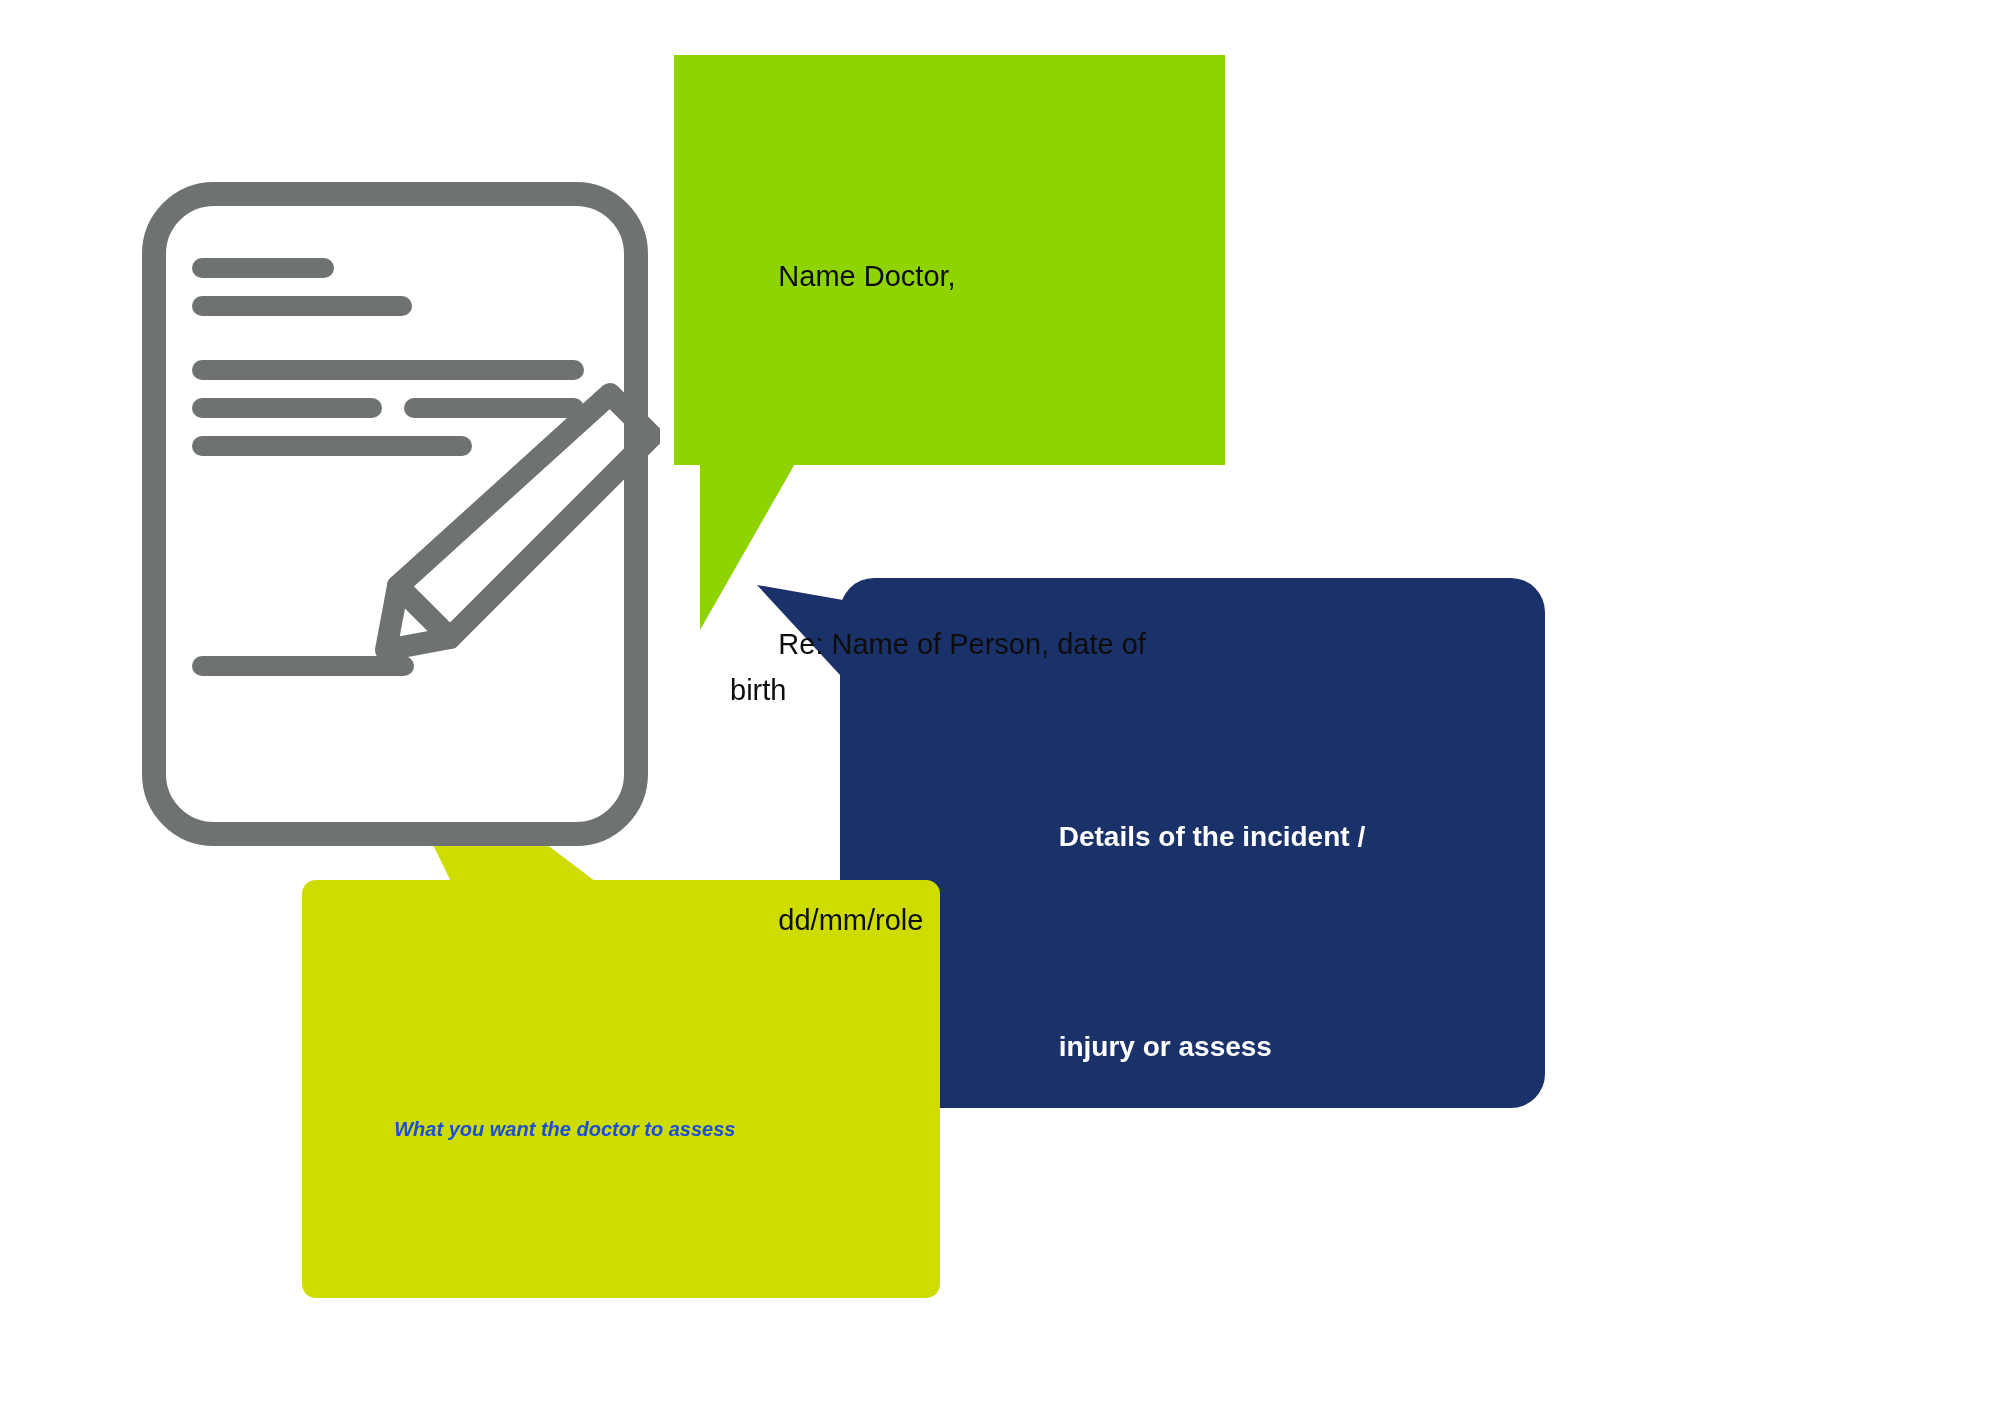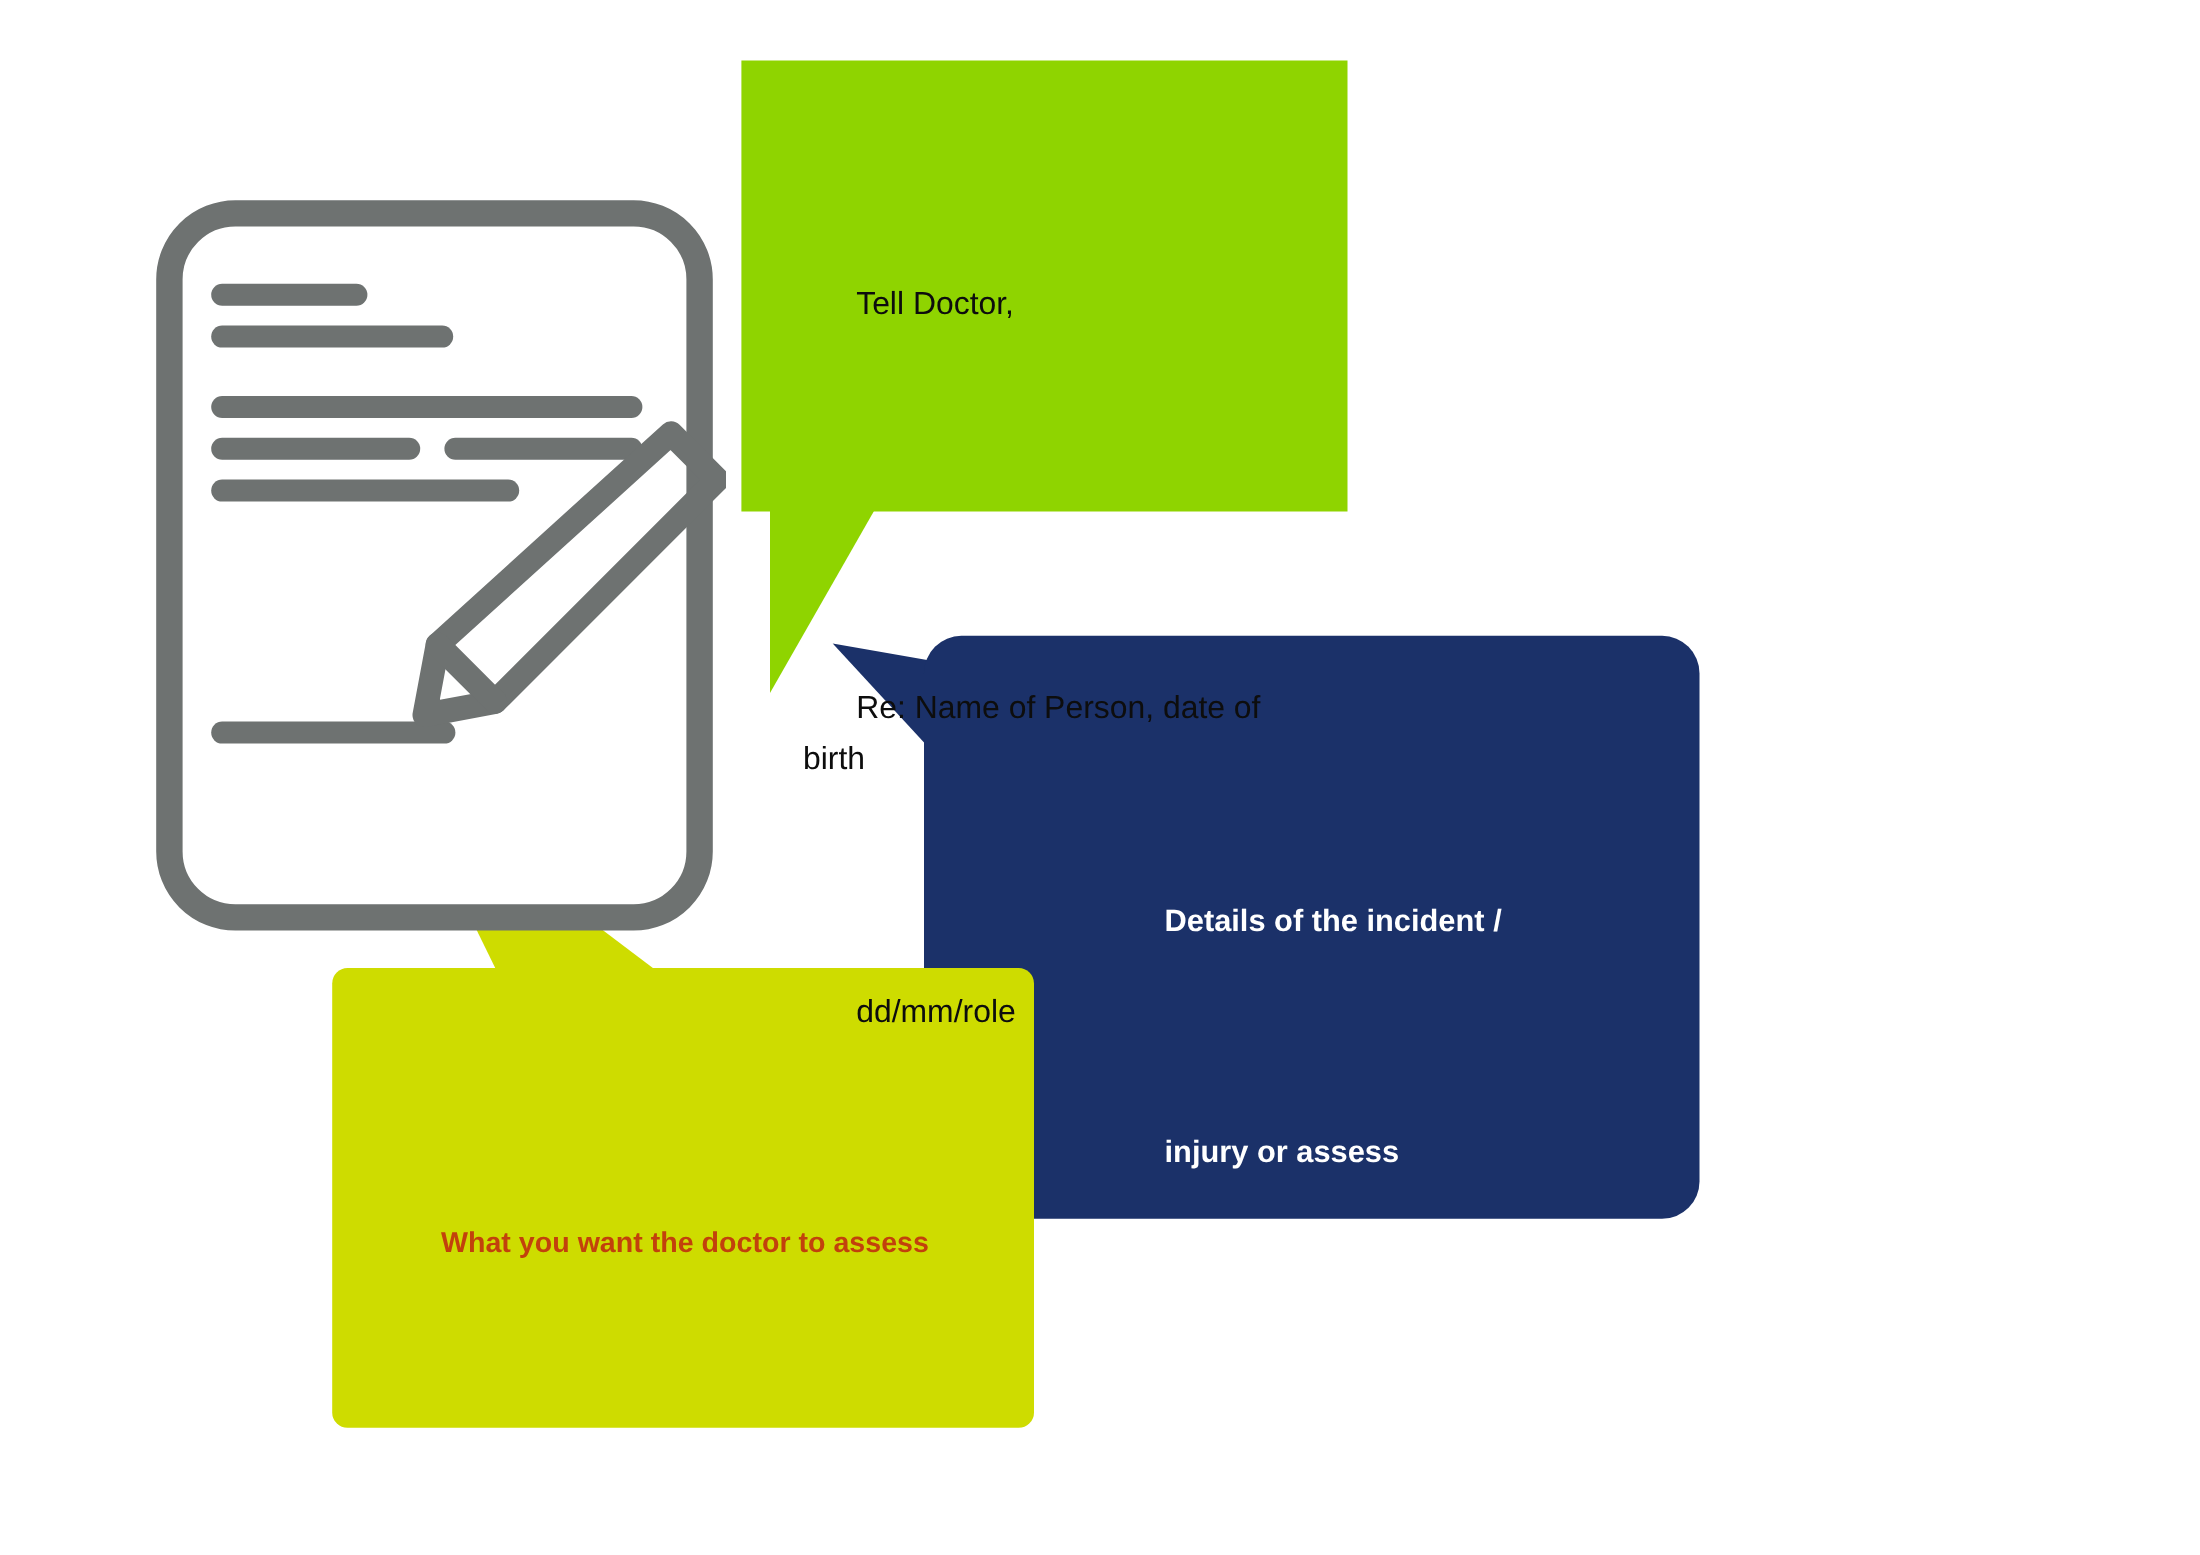--- a/index.html
+++ b/index.html
@@ -63,24 +63,25 @@
     line-height: 42px;
   }
   #navy-bubble-text .b { font-weight: 700; text-align: right; }
   #navy-bubble-text .r { font-weight: 400; }
   #navy-bubble-text .gap { display: block; height: 44px; }
 
   #yellow-bubble-text {
     left: 372px;
     top: 1072px;
     width: 560px;
-    color: #c2410c;
-    font-size: 26px;
+    color: #1d4ed8;
+    font-size: 20px;
     font-weight: 700;
     line-height: 38px;
+    font-style: italic;
   }
 </style>
 </head>
 <body>
 
 <div id="canvas">
 
   <svg id="bubble-layer" viewBox="0 0 2000 1414" xmlns="http://www.w3.org/2000/svg">
 
     <g>
@@ -114,21 +115,21 @@
     </g>
 
     <g fill="none" stroke="#6E7271" stroke-width="22" stroke-linejoin="round" stroke-linecap="round">
       <path d="M 470 214 L 512 256 L 310 458 L 246 470 L 258 406 Z"></path>
       <path d="M 310 458 L 258 406"></path>
     </g>
   </svg>
 
   <div class="bubble-text" id="green-bubble-text">
     <div>
-      <span class="line-reg">Tell Doctor,</span>
+      <span class="line-reg">Name Doctor,</span>
     </div>
     <span class="gap"></span>
     <div>
       <span class="line-reg">Re: </span><span class="line-bold">Name of Person</span><span class="line-reg">, date of birth</span>
     </div>
     <div>
       <span class="line-bold">dd/mm/role</span>
     </div>
     <span class="gap"></span>
     

